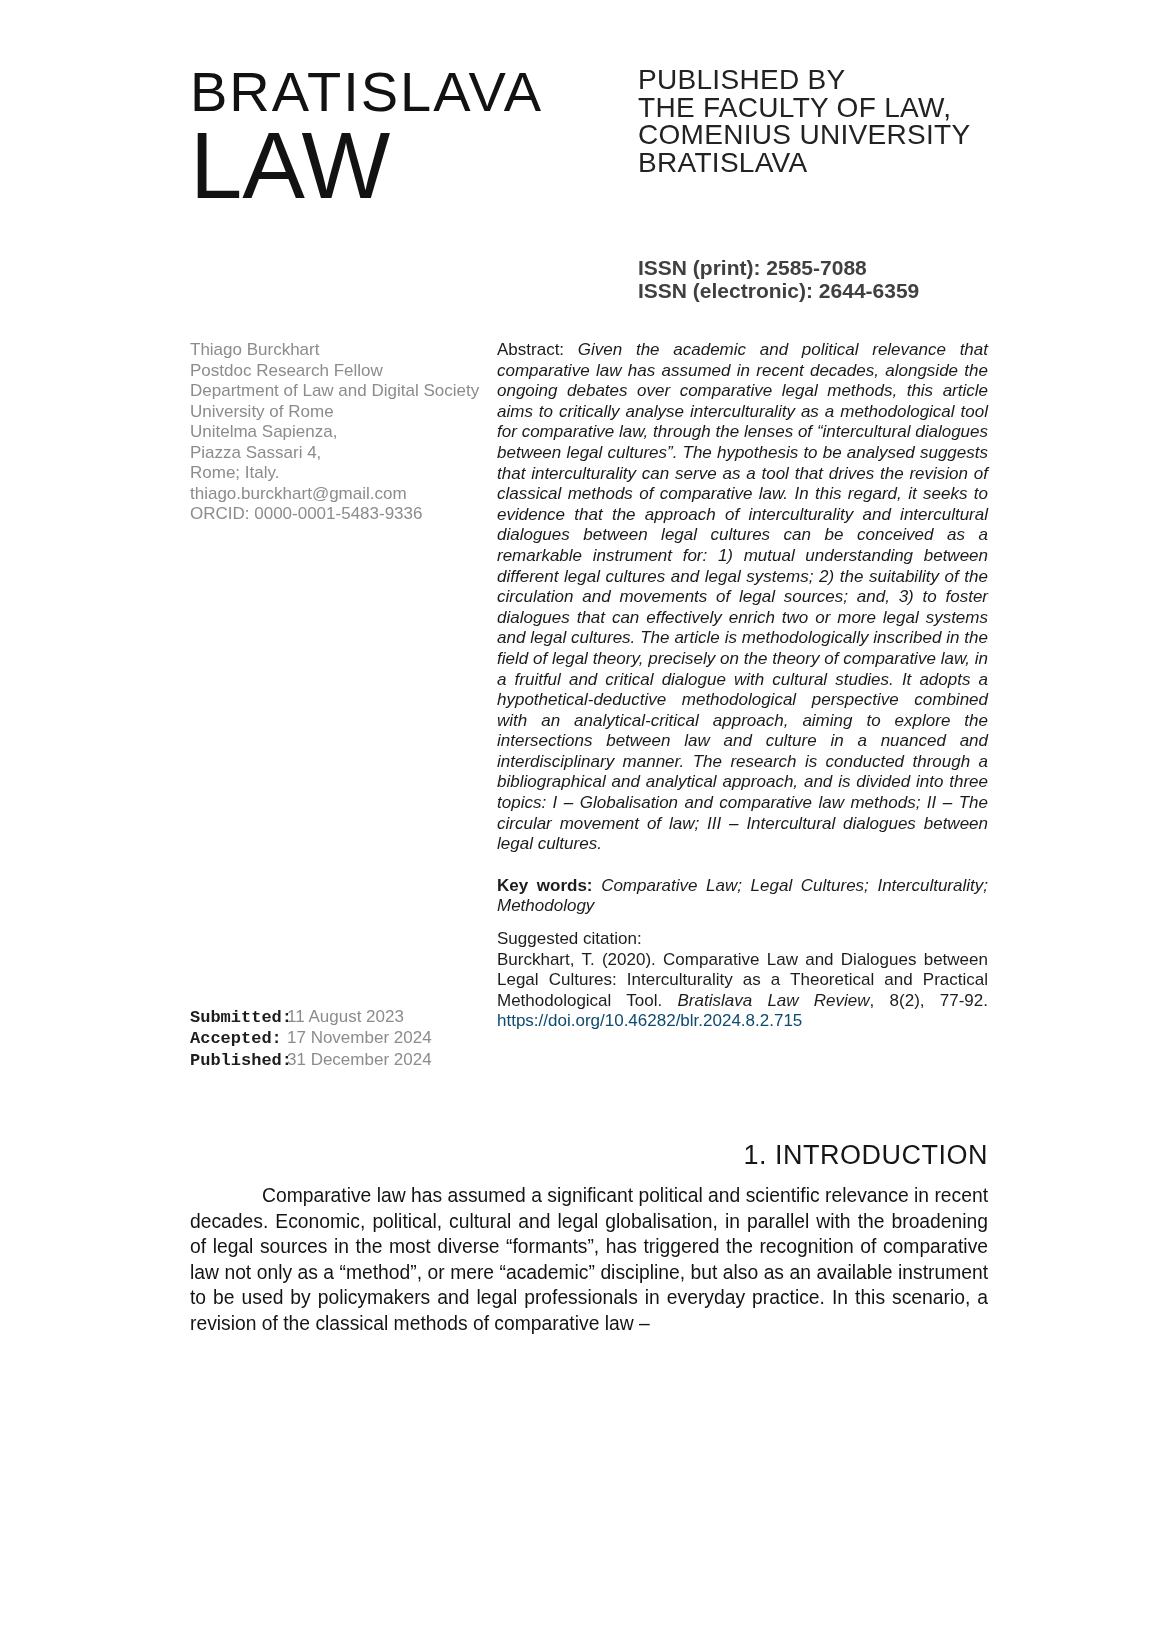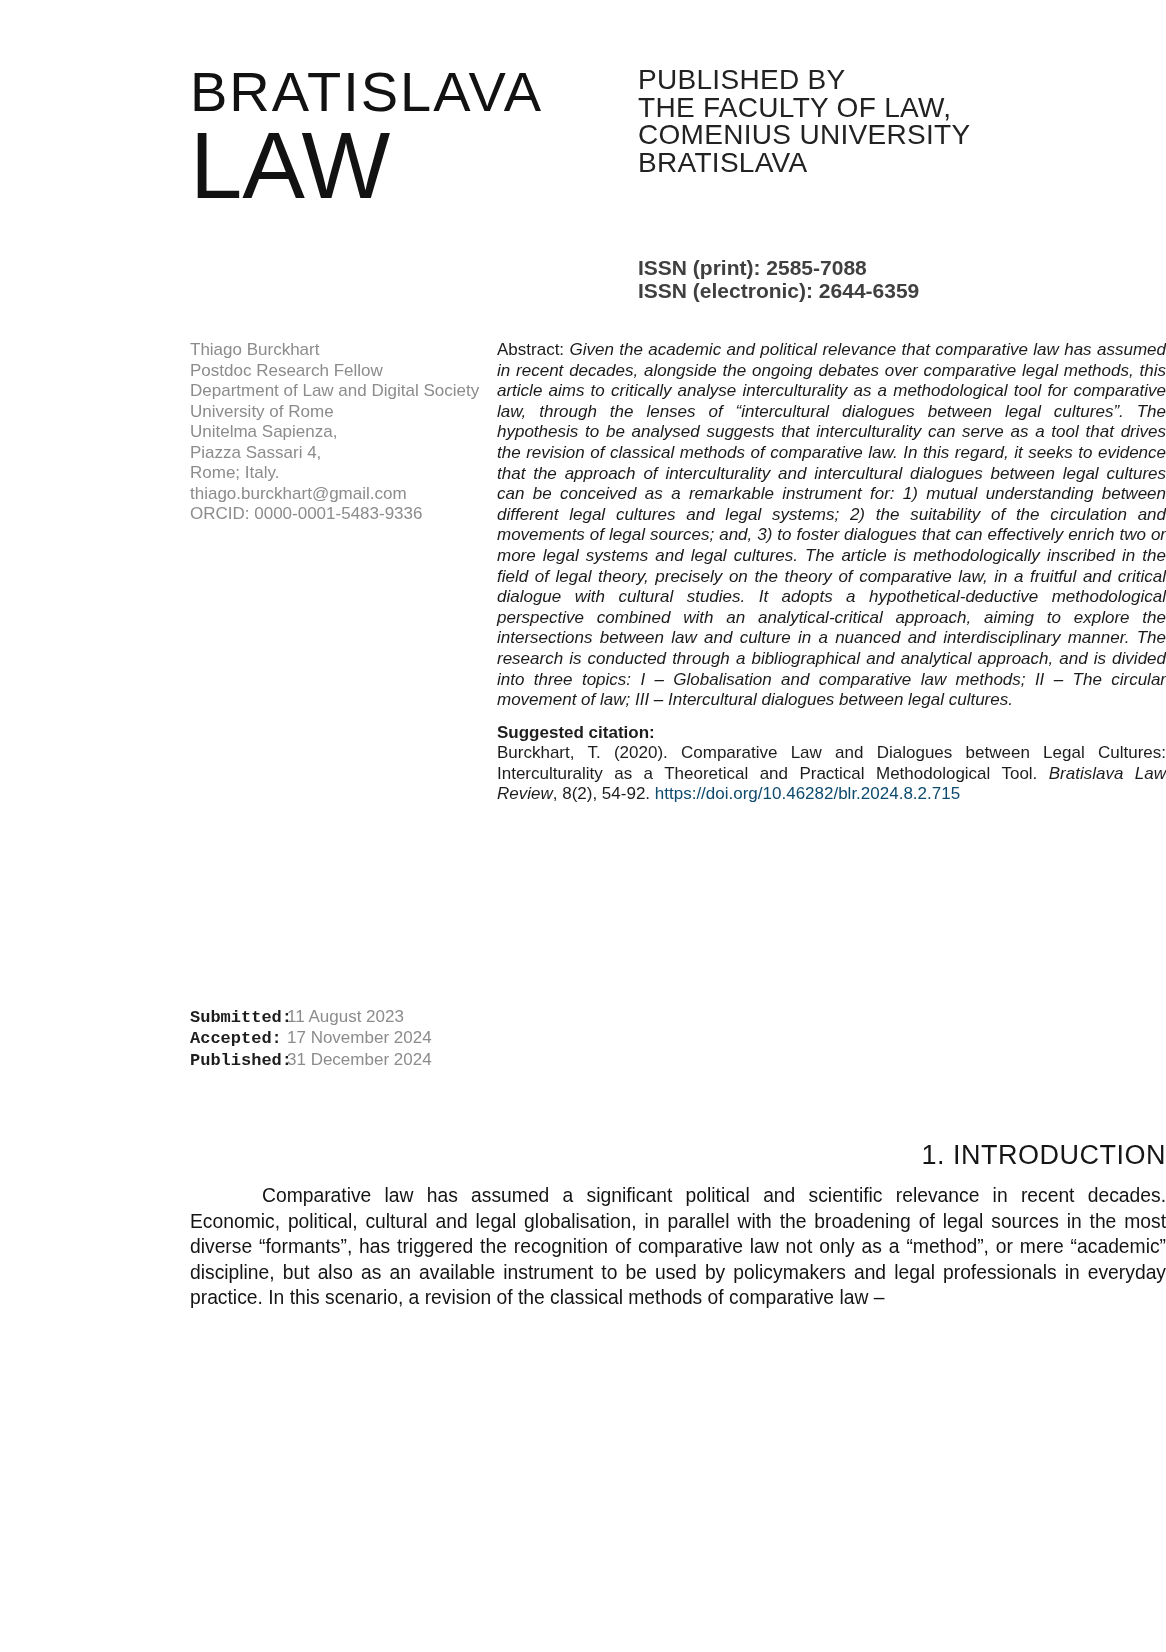--- a/index.html
+++ b/index.html
@@ -5,21 +5,21 @@
   html, body { margin: 0; padding: 0; background: #ffffff; }
   .page {
     position: relative;
     width: 1166px;
     height: 1652px;
     background: #ffffff;
     overflow: hidden;
     color: #1d1d1d;
     font-family: "Liberation Sans", "DejaVu Sans", sans-serif;
   }
-  .content { padding-left: 190px; }
+  .content { padding-left: 190px; padding-right: 178px; }
 
   
   .masthead { display: flex; padding-top: 58px; }
   .logo { width: 448px; flex-shrink: 0; color: #121212; font-weight: 300; }
   .logo-line1 { font-size: 56px; line-height: 68px; letter-spacing: 2px; }
   .logo-line2 { font-size: 94px; line-height: 80px; }
   .logo-line3 { font-size: 94px; line-height: 88px; }
   .pub-block { padding-top: 8px; }
   .publisher {
     font-size: 28px; line-height: 27.5px; font-weight: 300;
@@ -48,21 +48,21 @@
   .date-value { color: #8c8c8c; }
 
   .abstract { margin: 0; text-align: justify; font-size: 17px; line-height: 20.6px; color: #1b1b1b; }
   .abstract-label { font-weight: 400; font-style: normal; margin-top: 12px; }
   .abstract-text { font-style: italic; }
 
   .keywords { margin: 21px 0 0 0; text-align: justify; font-size: 17px; line-height: 20.6px; }
   .kw-label { font-weight: 700; }
   .kw-text { font-style: italic; }
 
-  .citation-label { margin-top: 12px; font-size: 17px; line-height: 20.6px; font-weight: 700; }
+  .citation-label { margin-top: 12px; font-size: 17px; line-height: 20.6px; font-weight: 400; }
   .citation-text { margin: 0; text-align: justify; font-size: 17px; line-height: 20.6px; }
   .cit-journal { font-style: italic; }
   .cit-doi { color: #0c4a6e; text-decoration: none; }
 
   
   .intro-heading {
     margin: 68px 0 0 0; font-size: 27px; line-height: 32px;
     font-weight: 300; letter-spacing: 0.5px; color: #161616; text-align: right;
   }
   .intro-para {
@@ -110,23 +110,24 @@
         <div class="dates">
           <div class="date-row"><span class="date-label">Submitted:</span><span class="date-value">11 August 2023</span></div>
           <div class="date-row"><span class="date-label">Accepted:</span><span class="date-value">17 November 2024</span></div>
           <div class="date-row"><span class="date-label">Published:</span><span class="date-value">31 December 2024</span></div>
         </div>
       </aside>
 
       <section class="right-col">
         <p class="abstract"><span class="abstract-label">Abstract:</span> <span class="abstract-text">Given the academic and political relevance that comparative law has assumed in recent decades, alongside the ongoing debates over comparative legal methods, this article aims to critically analyse interculturality as a methodological tool for comparative law, through the lenses of “intercultural dialogues between legal cultures”. The hypothesis to be analysed suggests that interculturality can serve as a tool that drives the revision of classical methods of comparative law. In this regard, it seeks to evidence that the approach of interculturality and intercultural dialogues between legal cultures can be conceived as a remarkable instrument for: 1) mutual understanding between different legal cultures and legal systems; 2) the suitability of the circulation and movements of legal sources; and, 3) to foster dialogues that can effectively enrich two or more legal systems and legal cultures. The article is methodologically inscribed in the field of legal theory, precisely on the theory of comparative law, in a fruitful and critical dialogue with cultural studies. It adopts a hypothetical-deductive methodological perspective combined with an analytical-critical approach, aiming to explore the intersections between law and culture in a nuanced and interdisciplinary manner. The research is conducted through a bibliographical and analytical approach, and is divided into three topics: I – Globalisation and comparative law methods; II – The circular movement of law; III – Intercultural dialogues between legal cultures.</span></p>
 
+        <p class="keywords"><span class="kw-label">Key words:</span> <span class="kw-text">Comparative Law; Legal Cultures; Interculturality; Methodology</span></p>
 
         <div class="citation-label">Suggested citation:</div>
-        <p class="citation-text"><span>Burckhart, T. (2020). Comparative Law and Dialogues between Legal Cultures: Interculturality as a Theoretical and Practical Methodological Tool. </span><span class="cit-journal">Bratislava Law Review</span><span>, 8(2), 54-92. </span><span class="cit-doi">https://doi.org/10.46282/blr.2024.8.2.715</span></p>
+        <p class="citation-text"><span>Burckhart, T. (2020). Comparative Law and Dialogues between Legal Cultures: Interculturality as a Theoretical and Practical Methodological Tool. </span><span class="cit-journal">Bratislava Law Review</span><span>, 8(2), 77-92. </span><span class="cit-doi">https://doi.org/10.46282/blr.2024.8.2.715</span></p>
       </section>
 
     </div>
 
     <section class="intro">
       <h2 class="intro-heading">1. INTRODUCTION</h2>
       <p class="intro-para">Comparative law has assumed a significant political and scientific relevance in recent decades. Economic, political, cultural and legal globalisation, in parallel with the broadening of legal sources in the most diverse “formants”, has triggered the recognition of comparative law not only as a “method”, or mere “academic” discipline, but also as an available instrument to be used by policymakers and legal professionals in everyday practice. In this scenario, a revision of the classical methods of comparative law –</p>
     </section>
 
   </div>

